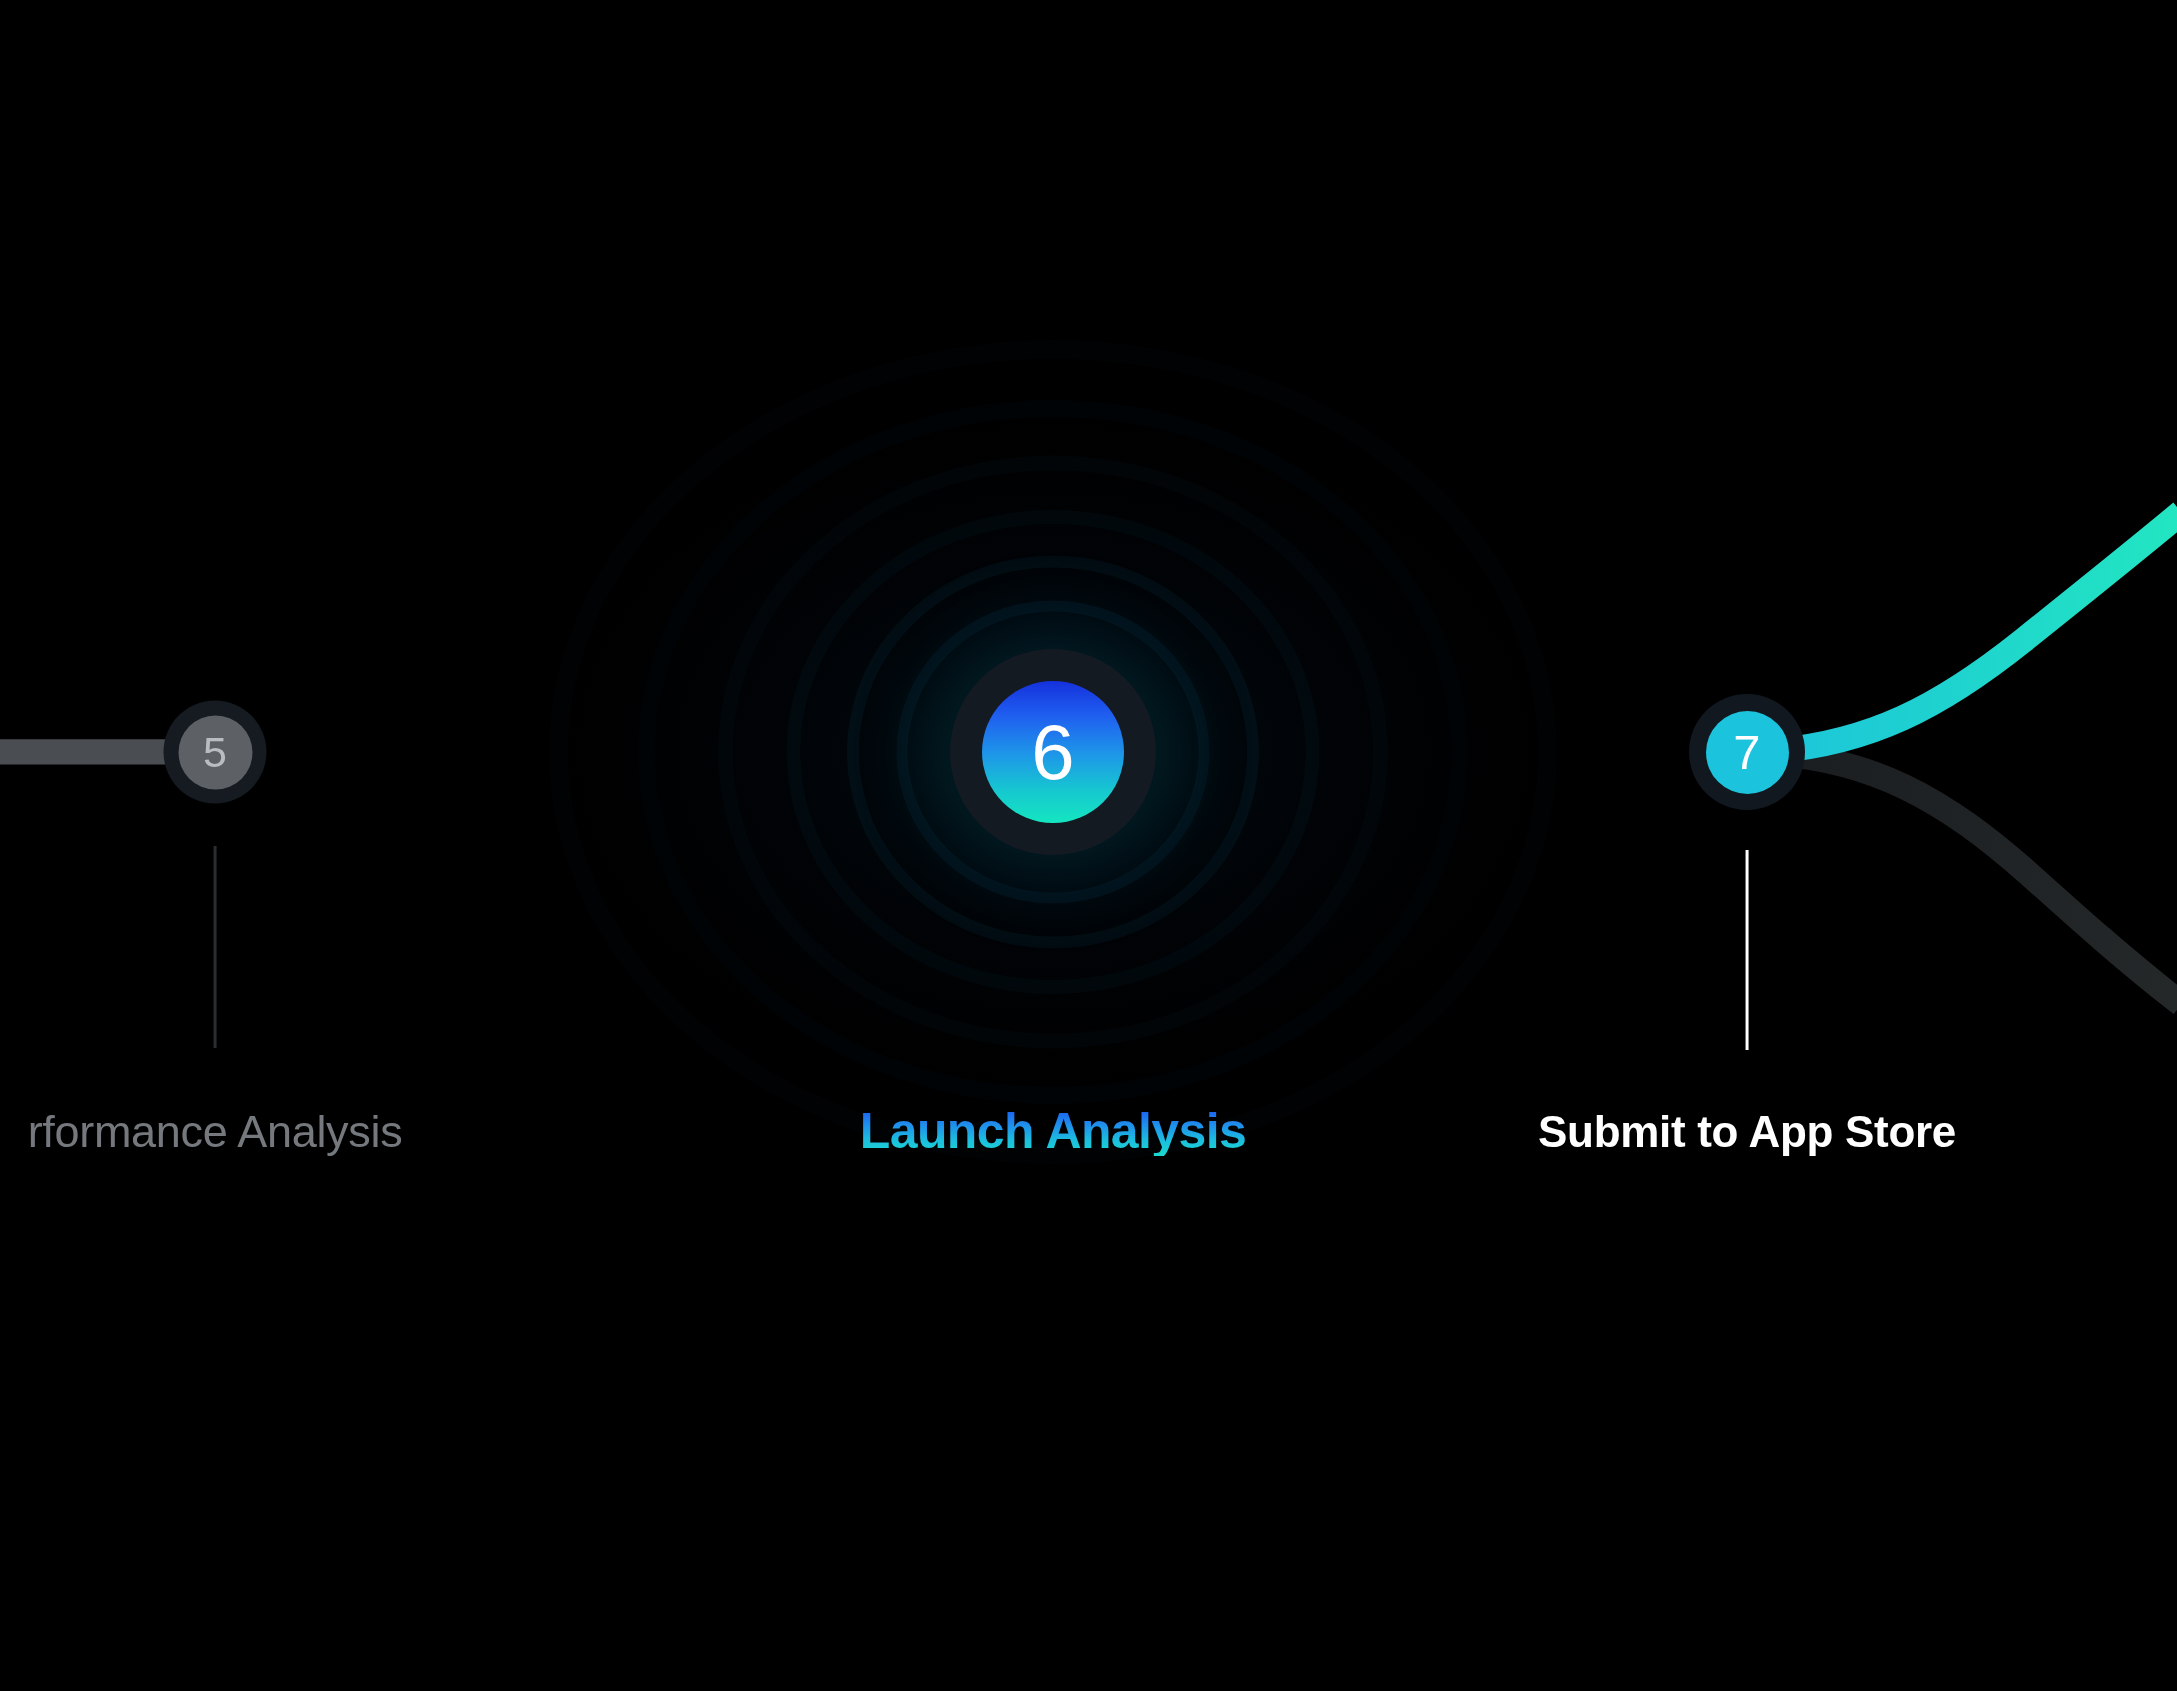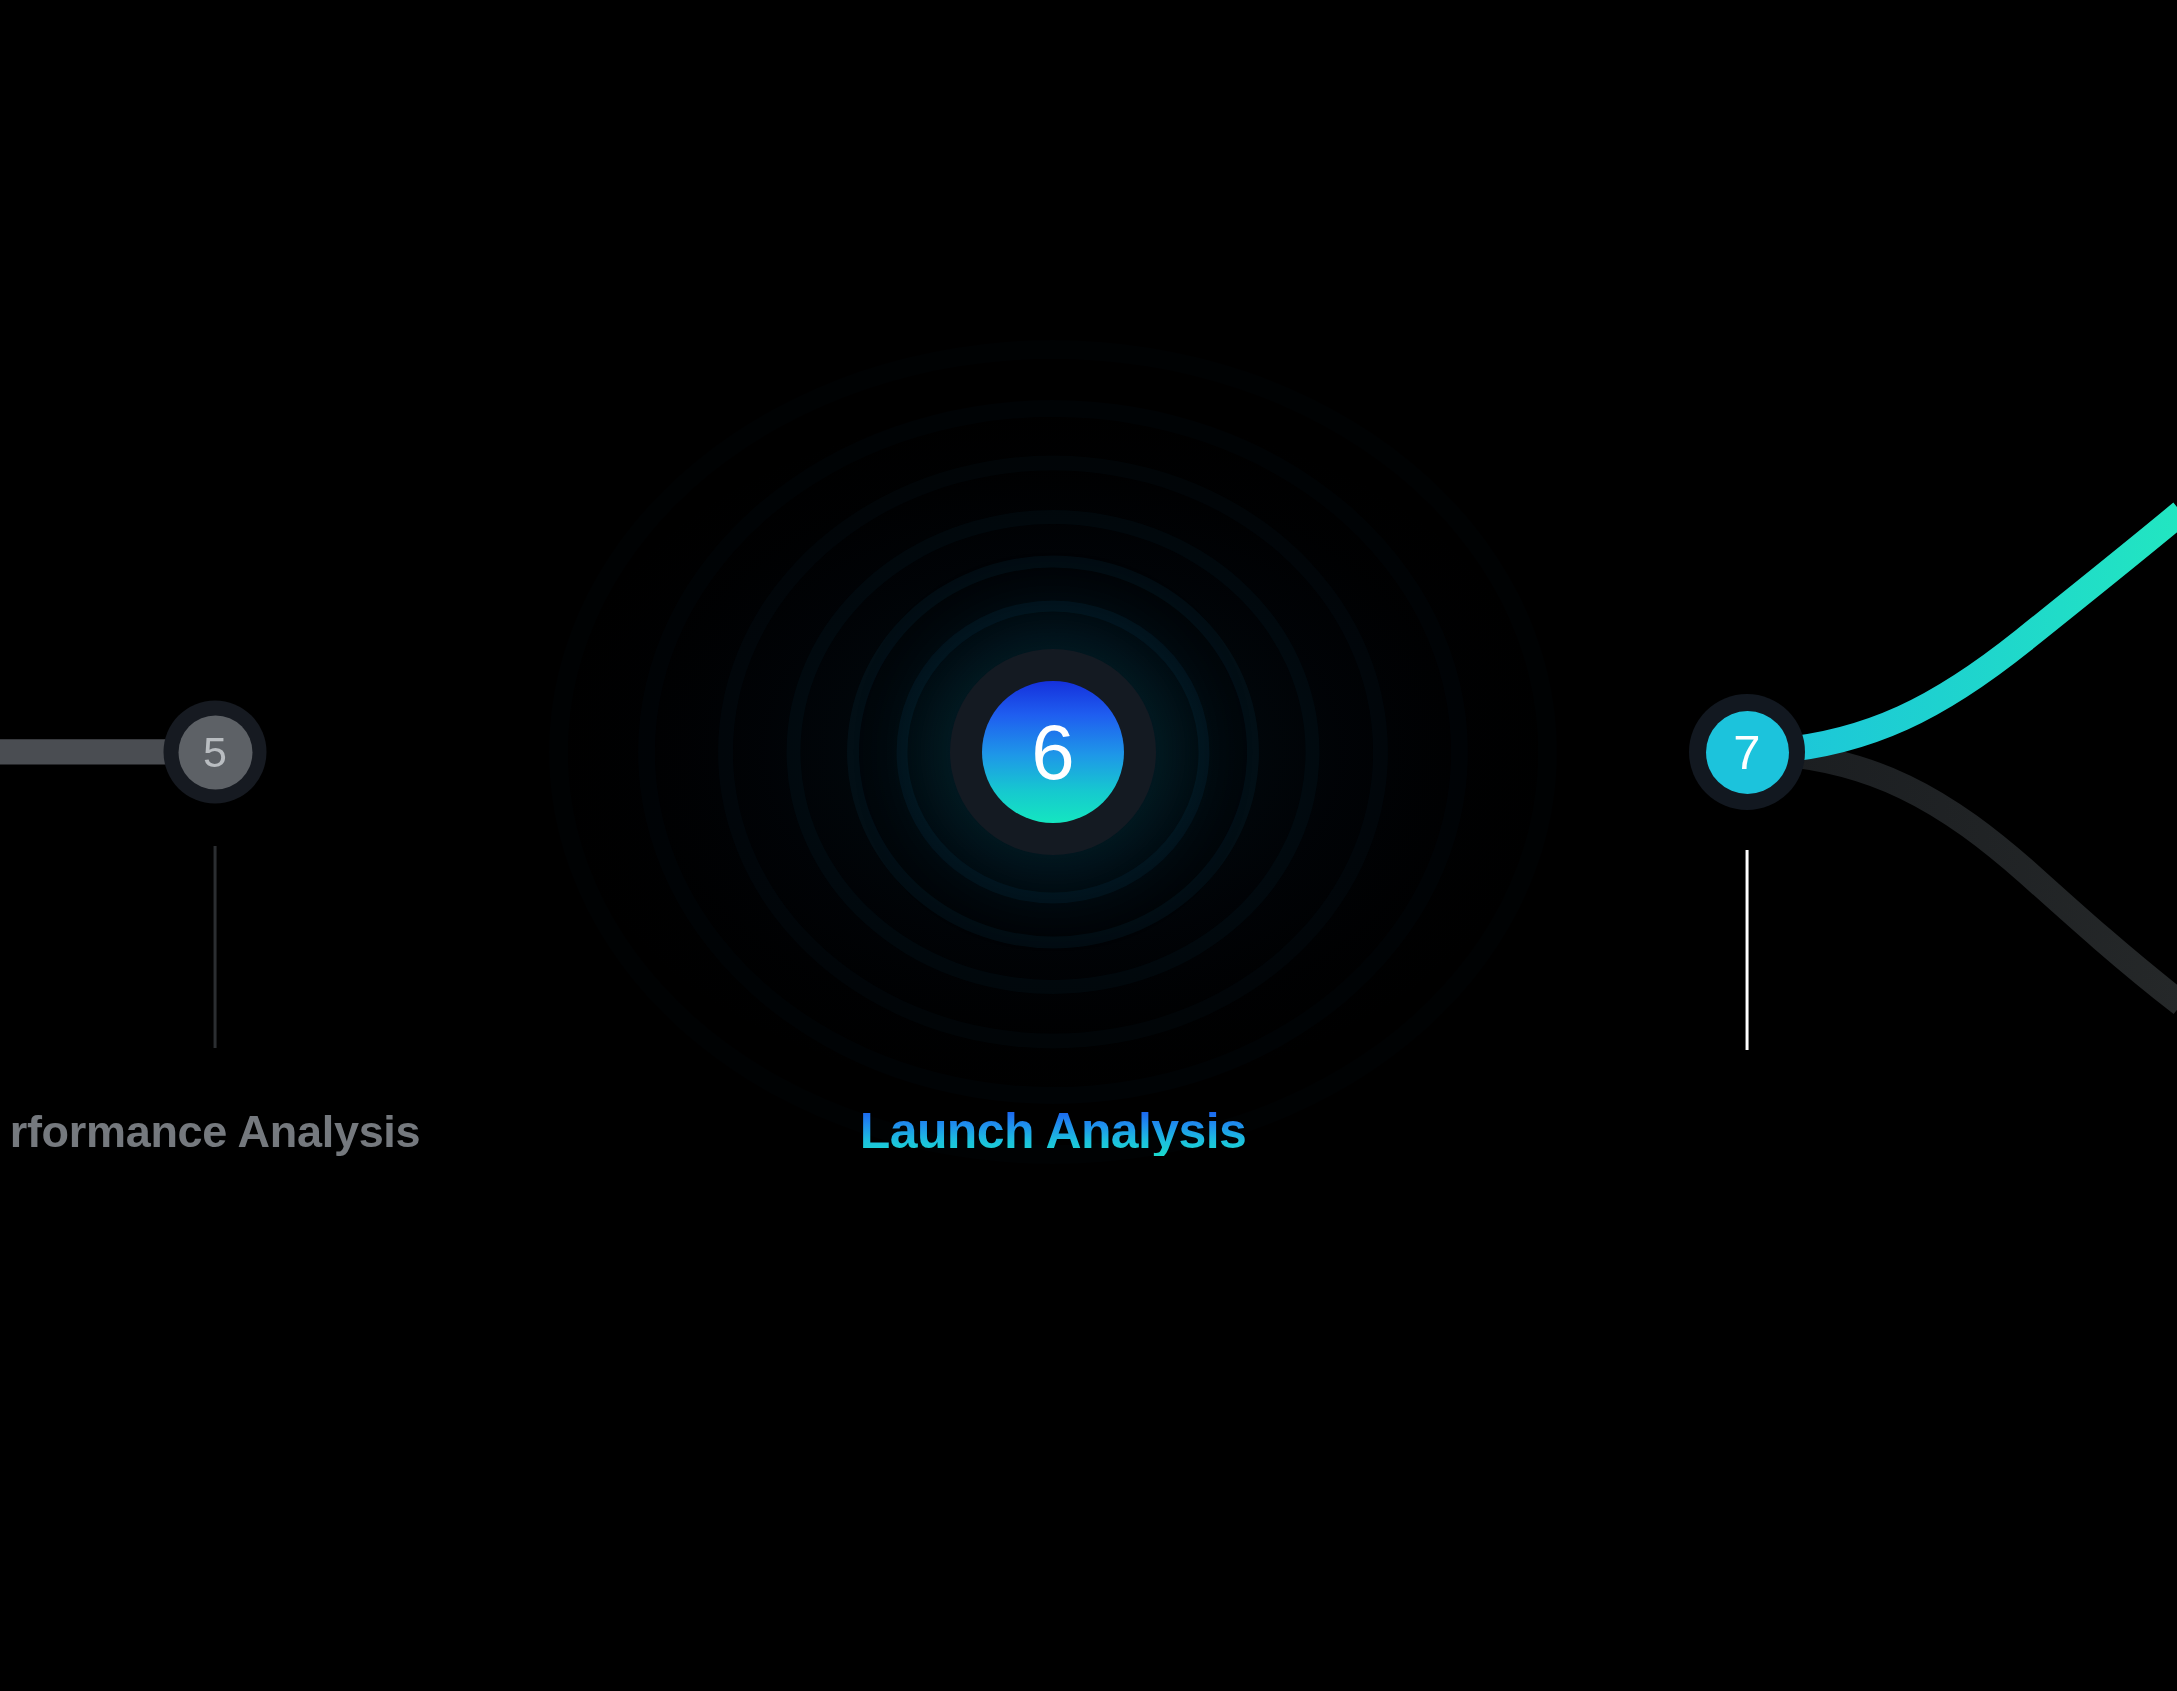--- a/index.html
+++ b/index.html
@@ -137,21 +137,21 @@
 
   
   .label {
     position: absolute;
     transform: translateX(-50%);
     white-space: nowrap;
     line-height: 1;
   }
   #label-5 {
     left: 215px; top: 1109px;
-    font-size: 45px; font-weight: 700;
+    font-size: 45px; font-weight: 400;
     color: #75797e;
     letter-spacing: -0.3px;
     text-align: center;
   }
   #label-6 {
     left: 1053px; top: 1106px;
     font-size: 50px; font-weight: 700;
     letter-spacing: -0.6px;
     background: linear-gradient(180deg, #1b56f2 0%, #1f8fec 38%, #1cc0de 70%, #1ad9cd 100%);
     -webkit-background-clip: text;
@@ -224,15 +224,16 @@
 
   <div class="node" id="node-6">
     <div class="node-inner">6</div>
   </div>
   <div class="label" id="label-6">Launch Analysis</div>
 
   <div class="node" id="node-7">
     <div class="node-inner">7</div>
   </div>
   <div class="stem" id="stem-7"></div>
+  <div class="label" id="label-7">Submit to App Store</div>
 
 </div>
 
 
 </body></html>

